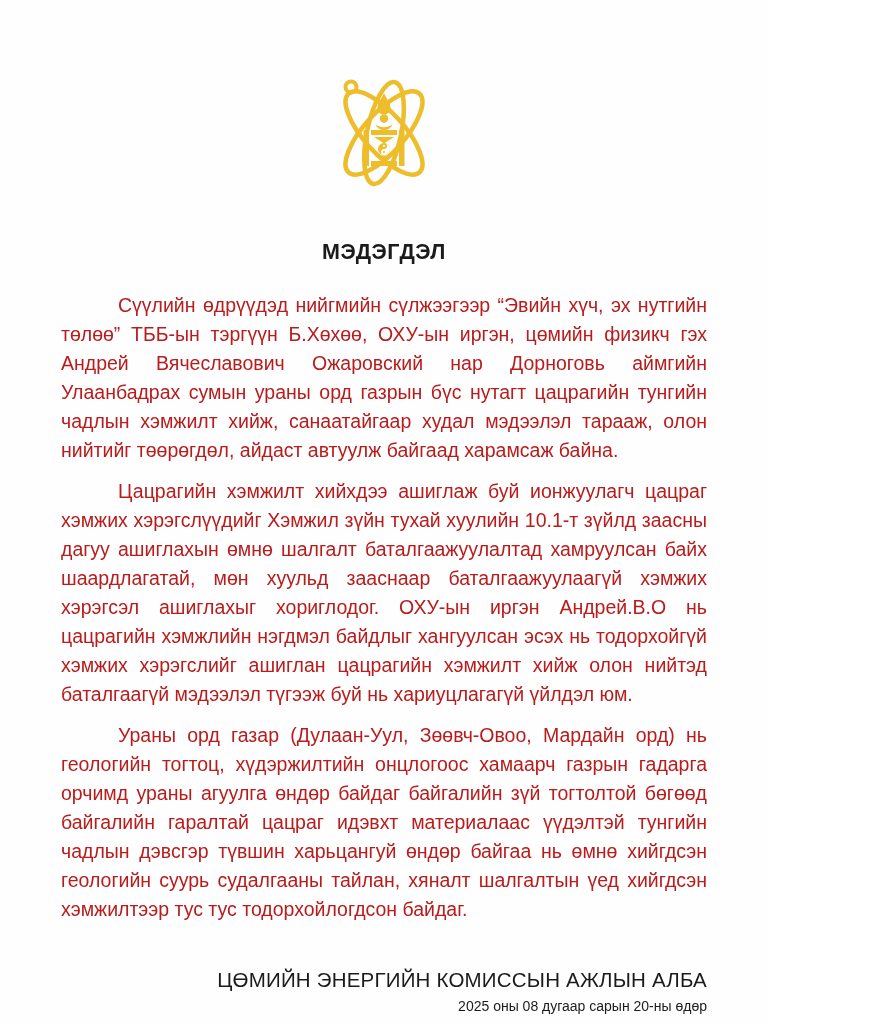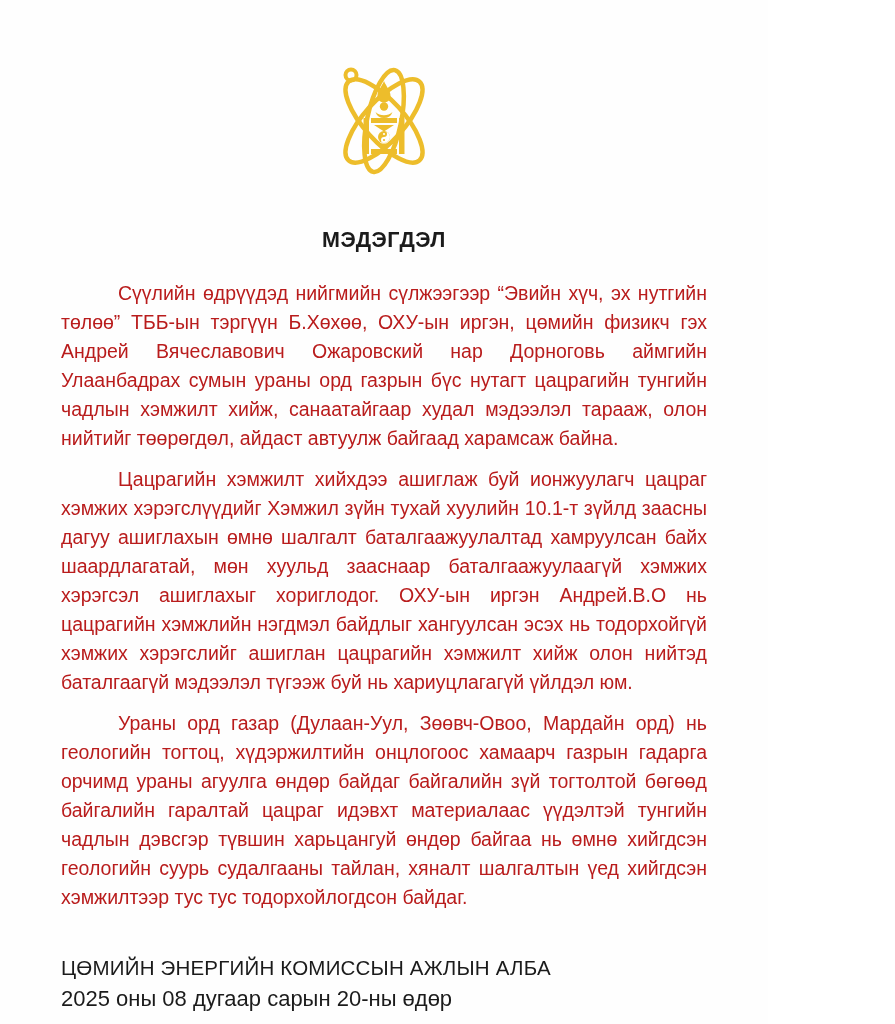--- a/index.html
+++ b/index.html
@@ -11,21 +11,21 @@
     width: 895px;
     height: 1024px;
     font-family: "Liberation Sans", sans-serif;
     color: #1e1e1e;
     overflow: hidden;
   }
   .page {
     box-sizing: border-box;
     width: 768px;
     height: 1024px;
-    padding: 0 61px;
+    padding: 12px 61px;
     background: #fefefe;
   }
   .logo-wrap {
     padding-top: 60px;
     text-align: center;
   }
   .logo-wrap svg {
     display: inline-block;
   }
   .doc-title {
@@ -42,30 +42,30 @@
     line-height: 29px;
     text-align: justify;
     color: #b91c1c;
   }
   .doc-body p {
     margin: 0 0 12px 0;
     text-indent: 57px;
   }
   .doc-footer {
     margin-top: 44px;
-    text-align: left;
+    text-align: right;
     color: #1b1b1b;
   }
   .footer-org {
     font-size: 20.5px;
     letter-spacing: 0.2px;
   }
   .footer-date {
     margin-top: 6px;
-    font-size: 22px;
+    font-size: 14px;
   }
 </style>
 </head>
 <body>
 
 <div class="page">
 
   <div class="logo-wrap">
     <svg width="120" height="120" viewBox="0 0 120 120" fill="none" xmlns="http://www.w3.org/2000/svg">
 

